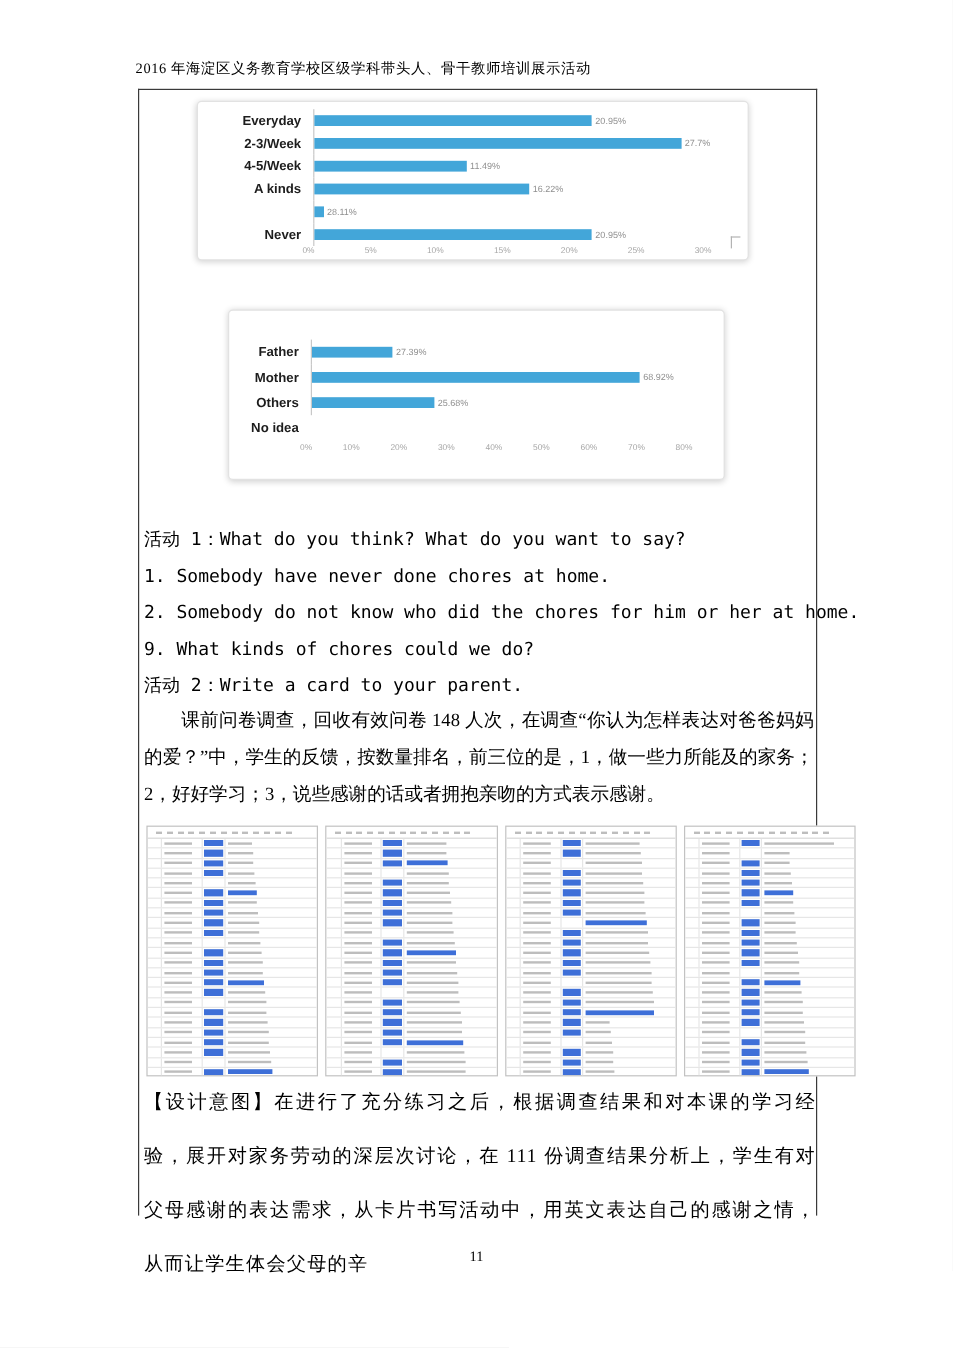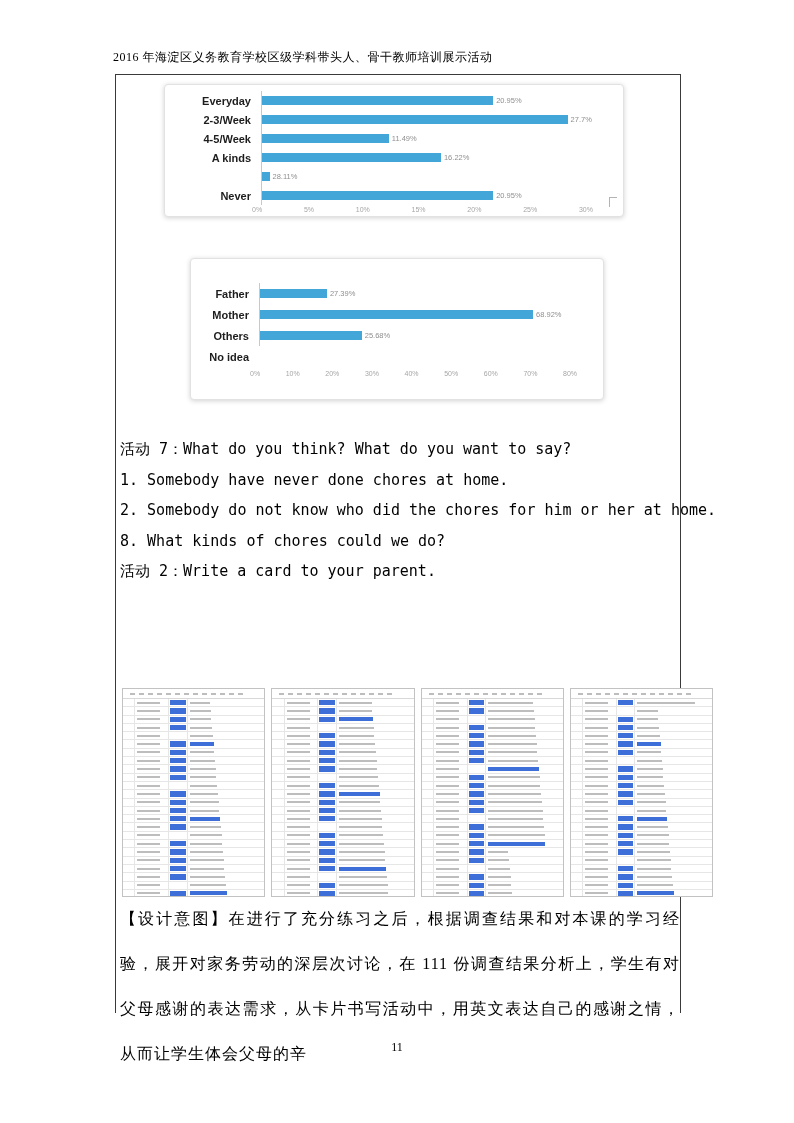--- a/index.html
+++ b/index.html
@@ -213,27 +213,28 @@
         <span>30%</span>
         <span>40%</span>
         <span>50%</span>
         <span>60%</span>
         <span>70%</span>
         <span>80%</span>
       </div>
   </div>
 
   <div class="activities">
-    <div>活动 7：What do you think? What do you want to say?</div>
+    <div>活动 1：What do you think? What do you want to say?</div>
     <div>1. Somebody have never done chores at home.</div>
     <div>2. Somebody do not know who did the chores for him or her at home.</div>
-    <div>8. What kinds of chores could we do?</div>
+    <div>9. What kinds of chores could we do?</div>
     <div>活动 2：Write a card to your parent.</div>
   </div>
 
+  <p class="cn-para">课前问卷调查，回收有效问卷 148 人次，在调查“你认为怎样表达对爸爸妈妈的爱？”中，学生的反馈，按数量排名，前三位的是，1，做一些力所能及的家务；2，好好学习；3，说些感谢的话或者拥抱亲吻的方式表示感谢。</p>
 
   <div class="tables-strip">
       <div class="mini-table">
         <div class="mt-head"></div>
         <div class="mt-row">
           <div class="mt-c1"></div>
           <div class="mt-c2">
             <i class="gbar" style="width: 80%;"></i>
           </div>
           <div class="mt-c3 blue">

